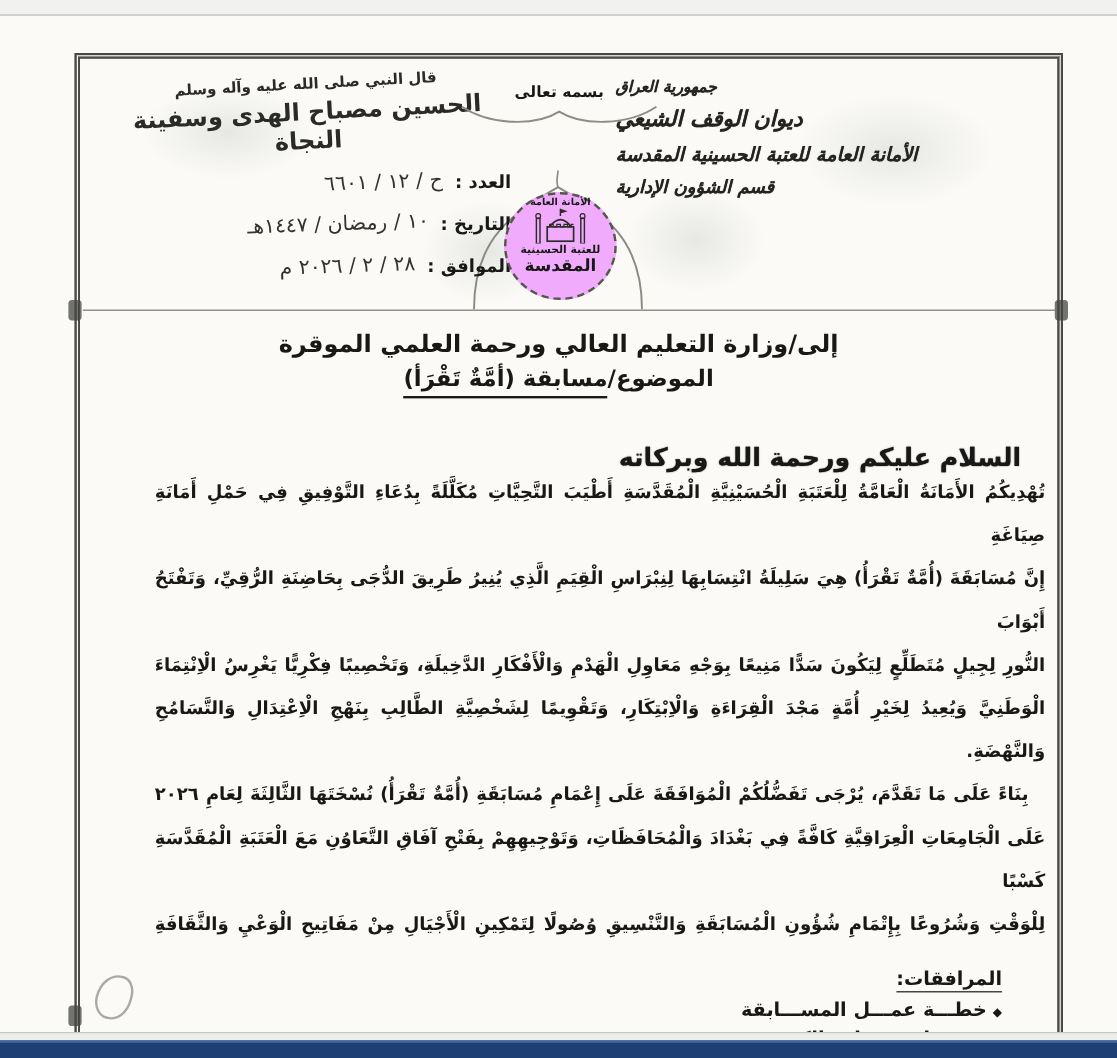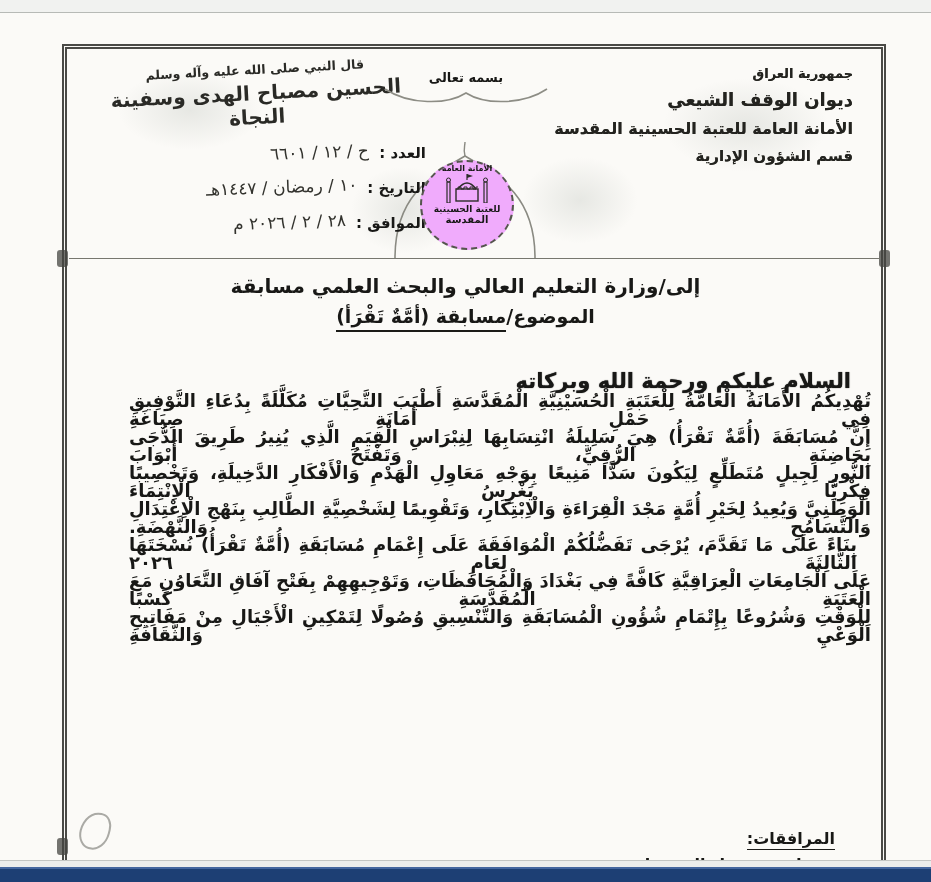--- a/index.html
+++ b/index.html
@@ -17,21 +17,21 @@
   .frame{position:absolute;left:62px;top:44px;right:45px;bottom:-10px;
     border:5px double #4a4a46;border-bottom:none;z-index:1;}
   .knob{position:absolute;width:11px;height:17px;background:#464642;border-radius:3px;opacity:.75;z-index:2;}
   .header-rule{position:absolute;top:258px;left:69px;right:50px;border-top:1.5px solid #77776f;z-index:2;}
 
   
   .tex{position:absolute;border-radius:50%;z-index:0;
     background:radial-gradient(closest-side,#8a948a2e,transparent 72%);}
 
   
-  .org-block{position:absolute;top:66px;right:78px;width:340px;text-align:right;direction:rtl;z-index:3;}
+  .org-block{position:absolute;top:66px;right:78px;width:340px;text-align:left;direction:rtl;z-index:3;font-style:italic;}
   .org-line{font-weight:bold;color:#23231f;text-shadow:0 0 .6px #55554d;}
   .org-block .i0{font-size:13px;margin-bottom:8px;}
   .org-block .i1{font-size:18px;margin-bottom:9px;}
   .org-block .i2{font-size:16px;margin-bottom:9px;}
   .org-block .i3{font-size:15px;}
 
   
   .hadith-block{position:absolute;top:62px;left:96px;width:320px;text-align:center;direction:rtl;
     transform:rotate(-3deg);z-index:3;}
   .hadith-line{font-weight:bold;color:#2a2a26;}
@@ -44,41 +44,41 @@
   .field-value{font-size:17px;display:inline-block;transform:rotate(-2deg);color:#33332e;letter-spacing:1px;}
 
   
   .basmala-wrap{position:absolute;top:52px;left:381px;width:170px;text-align:center;z-index:3;}
   .basmala{font-size:13px;font-weight:bold;margin-top:18px;}
   .arch{position:absolute;top:140px;left:389px;z-index:2;}
   .seal{position:absolute;top:160px;left:420px;width:94px;height:90px;border:2px dashed #55554e;
     border-radius:50%;text-align:center;z-index:3;background:#f0abfc;padding-top:2px;box-sizing:border-box;}
   .seal-top{font-size:8px;font-weight:bold;}
   .seal-mid{font-size:9px;font-weight:bold;margin-top:-3px;}
-  .seal-bottom{font-size:10px;font-weight:bold;}
+  .seal-bottom{font-size:14px;font-weight:bold;}
 
   
   .title-block{position:absolute;top:274px;left:0;right:0;text-align:center;direction:rtl;z-index:3;}
   .to-line{font-size:20px;font-weight:bold;}
   .subject-line{font-size:19px;font-weight:bold;margin-top:7px;}
   .subject-underline{border-bottom:2.5px solid #1b1b18;padding-bottom:3px;}
 
   
   .salutation{position:absolute;top:369px;right:80px;direction:rtl;z-index:3;
     font-size:21px;font-weight:bold;letter-spacing:.5px;text-shadow:0 0 1px #222;}
 
   
   .body-block{position:absolute;top:392px;left:92px;right:60px;direction:rtl;z-index:3;}
-  .bline{font-size:18px;font-weight:bold;line-height:18px;
+  .bline{font-size:15px;font-weight:bold;line-height:36px;
     text-align:justify;text-align-last:justify;margin-left:37px;-moz-text-align-last:justify;}
   .bline.i2,.bline.i6{padding-right:14px;}
 
   
   .attachments{position:absolute;top:806px;right:96px;direction:rtl;text-align:right;z-index:3;}
-  .att-title{font-size:16px;font-weight:bold;border-bottom:1.5px solid #1b1b18;display:inline-block;padding-bottom:1px;margin-top:23px;}
+  .att-title{font-size:16px;font-weight:bold;border-bottom:1.5px solid #1b1b18;display:inline-block;padding-bottom:1px;}
   .att-item{font-size:16px;font-weight:bold;margin-top:5px;}
   .att-bullet{font-size:10px;margin-left:5px;}
 
   .scribble{position:absolute;left:80px;top:812px;width:26px;height:34px;border:2px solid #5a5a54;
     border-radius:60% 40% 55% 45%;transform:rotate(14deg);opacity:.5;z-index:3;}
 </style>
 </head>
 <body>
 
 <div class="top-strip"></div>
@@ -149,21 +149,21 @@
     <line x1="23" y1="7" x2="23" y2="1" stroke="#2c2c28" stroke-width="1.2"></line>
     <path d="M23,1 L29,3 L23,5 Z" fill="#2c2c28"></path>
     <rect x="12" y="16" width="22" height="12" fill="none" stroke="#2c2c28" stroke-width="1.4"></rect>
     <path d="M12,16 h2 v-2 h3 v2 h3 v-2 h3 v2 h3 v-2 h3 v2 h3 v-2 h2" fill="none" stroke="#2c2c28" stroke-width="1"></path>
   </svg>
   <div class="seal-mid">للعتبة الحسينية</div>
   <div class="seal-bottom">المقدسة</div>
 </div>
 
 <div class="title-block">
-  <div class="to-line">إلى/وزارة التعليم العالي والبحث العلمي مسابقة</div>
+  <div class="to-line">إلى/وزارة التعليم العالي ورحمة العلمي الموقرة</div>
   <div class="subject-line">
     <span>الموضوع/</span><span class="subject-underline">مسابقة (أمَّةٌ تَقْرَأ)</span>
   </div>
 </div>
 
 <div class="salutation">السلام عليكم ورحمة الله وبركاته</div>
 
 <div class="body-block">
   <div>
 

